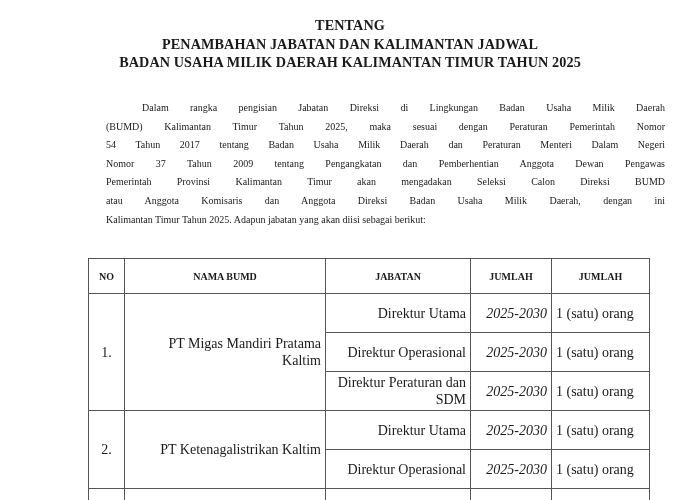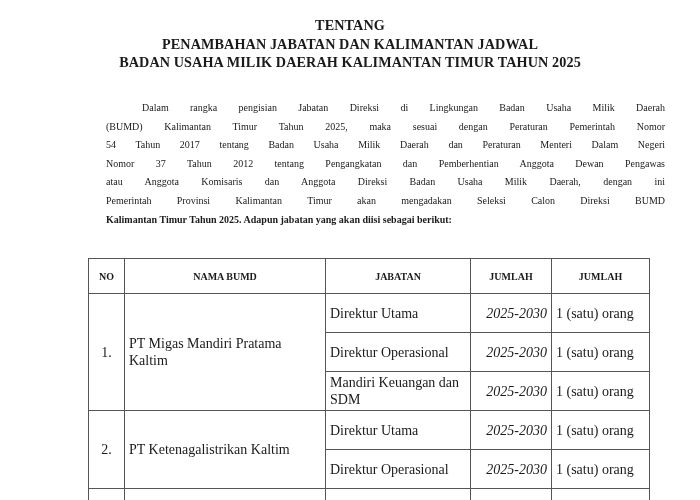--- a/index.html
+++ b/index.html
@@ -15,57 +15,57 @@
       text-align: center; font-weight: bold; font-size: 14.2px; line-height: 18.6px;
       letter-spacing: 0.1px;
     }
     .title-block div { white-space: nowrap; }
     .body-text {
       position: absolute; left: 106px; top: 99px; width: 559px;
       font-size: 10px; line-height: 18.6px; text-align: justify;
       text-align-last: left;
     }
     .body-text .line { display: block; text-align: justify; text-align-last: justify; white-space: nowrap; }
-    .body-text .line.last { text-align-last: left; font-weight: bold; }
+    .body-text .line.last { text-align-last: left; }
     .body-text .indent { padding-left: 36px; }
     table.bumd {
       position: absolute; left: 88px; top: 258px;
       border-collapse: collapse; table-layout: fixed;
       font-size: 14px; width: 561px;
     }
     table.bumd th, table.bumd td {
       border: 1.2px solid #555; padding: 0 4px; vertical-align: middle;
     }
     table.bumd th { height: 34px; font-weight: bold; text-align: center; font-size: 10px; }
     table.bumd td { height: 38px; line-height: 17px; }
     td.no { text-align: center; }
-    td.nama { text-align: left; }
-    td.jab { text-align: left; }
+    td.nama { text-align: right; }
+    td.jab { text-align: right; }
     td.per { text-align: right; font-style: italic; }
     td.jum { text-align: left; padding-left: 3px; white-space: nowrap; }
     tr.partial td { height: 14px; }
   </style>
 </head>
 <body>
 
 <div class="page">
 
   <div class="title-block">
     <div>TENTANG</div>
     <div>PENAMBAHAN JABATAN DAN KALIMANTAN JADWAL</div>
     <div>BADAN USAHA MILIK DAERAH KALIMANTAN TIMUR TAHUN 2025</div>
   </div>
 
   <div class="body-text">
     <span class="line indent">Dalam rangka pengisian Jabatan Direksi di Lingkungan Badan Usaha Milik Daerah</span>
     <span class="line">(BUMD) Kalimantan Timur Tahun 2025, maka sesuai dengan Peraturan Pemerintah Nomor</span>
     <span class="line">54 Tahun 2017 tentang Badan Usaha Milik Daerah dan Peraturan Menteri Dalam Negeri</span>
-    <span class="line">Nomor 37 Tahun 2012 tentang Pengangkatan dan Pemberhentian Anggota Dewan Pengawas</span>
+    <span class="line">Nomor 37 Tahun 2009 tentang Pengangkatan dan Pemberhentian Anggota Dewan Pengawas</span>
+    <span class="line">Pemerintah Provinsi Kalimantan Timur akan mengadakan Seleksi Calon Direksi BUMD</span>
     <span class="line">atau Anggota Komisaris dan Anggota Direksi Badan Usaha Milik Daerah, dengan ini</span>
-    <span class="line">Pemerintah Provinsi Kalimantan Timur akan mengadakan Seleksi Calon Direksi BUMD</span>
     <span class="line last">Kalimantan Timur Tahun 2025. Adapun jabatan yang akan diisi sebagai berikut:</span>
   </div>
 
   <table class="bumd">
     <colgroup>
       <col style="width:36px">
       <col style="width:201px">
       <col style="width:145px">
       <col style="width:81px">
       <col style="width:98px">
@@ -86,21 +86,21 @@
         <td class="jab">Direktur Utama</td>
         <td class="per">2025-2030</td>
         <td class="jum">1 (satu) orang</td>
       </tr>
       <tr>
         <td class="jab">Direktur Operasional</td>
         <td class="per">2025-2030</td>
         <td class="jum">1 (satu) orang</td>
       </tr>
       <tr>
-        <td class="jab">Mandiri Keuangan dan SDM</td>
+        <td class="jab">Direktur Peraturan dan SDM</td>
         <td class="per">2025-2030</td>
         <td class="jum">1 (satu) orang</td>
       </tr>
       <tr>
         <td class="no" rowspan="2">2.</td>
         <td class="nama" rowspan="2">PT Ketenagalistrikan Kaltim</td>
         <td class="jab">Direktur Utama</td>
         <td class="per">2025-2030</td>
         <td class="jum">1 (satu) orang</td>
       </tr>

